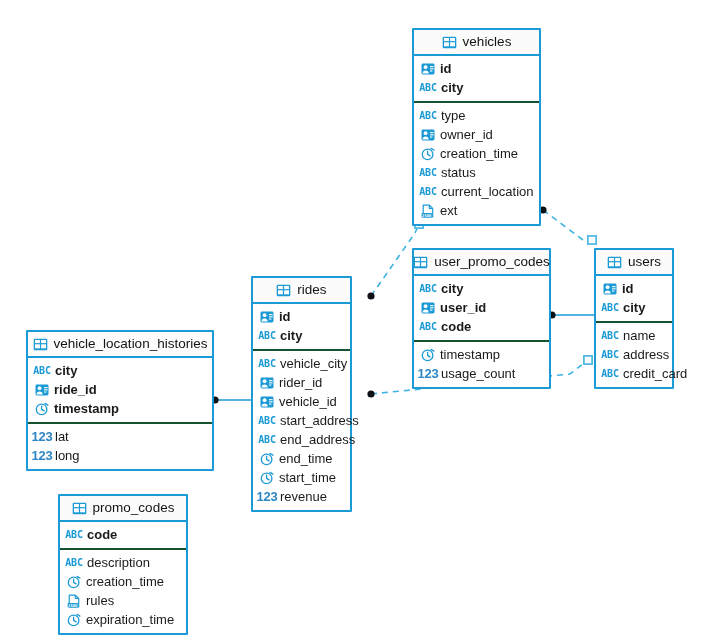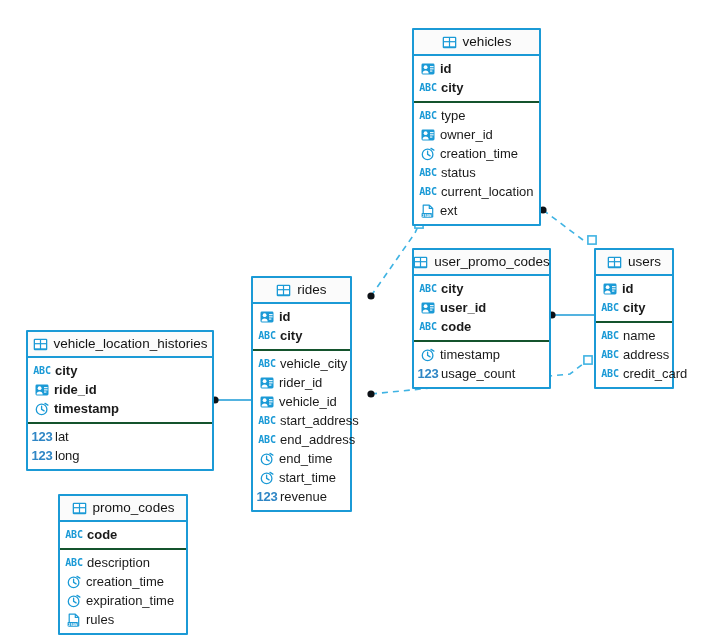--- a/index.html
+++ b/index.html
@@ -525,35 +525,35 @@
                 <circle cx="6.6" cy="7.4" r="5.3" fill="none" stroke="#1b9ad6" stroke-width="1.3"></circle>
                 <path d="M6.6 4.2 V7.4 L9.1 8.9" fill="none" stroke="#1b9ad6" stroke-width="1.3" stroke-linecap="round"></path>
                 <path d="M10.0 1.4 L12.9 3.1" fill="none" stroke="#1b9ad6" stroke-width="1.3" stroke-linecap="round"></path>
               </svg>
             </span>
             <span class="col-name">creation_time</span>
           </div>
           <div class="col-row">
             <span class="icon">
               <svg width="14" height="14" viewBox="0 0 14 14">
-                <circle cx="6.6" cy="7.4" r="5.3" fill="none" stroke="#1b9ad6" stroke-width="1.3"></circle>
-                <path d="M6.6 4.2 V7.4 L9.1 8.9" fill="none" stroke="#1b9ad6" stroke-width="1.3" stroke-linecap="round"></path>
-                <path d="M10.0 1.4 L12.9 3.1" fill="none" stroke="#1b9ad6" stroke-width="1.3" stroke-linecap="round"></path>
-              </svg>
-            </span>
-            <span class="col-name">expiration_time</span>
-          </div>
-          <div class="col-row">
-            <span class="icon">
-              <svg width="14" height="14" viewBox="0 0 14 14">
                 <path d="M2.2 1.2 h6.1 l3.4 3.3 v8.3 h-9.5 z" fill="#ffffff" stroke="#1b9ad6" stroke-width="1.2" stroke-linejoin="round"></path>
                 <path d="M8.3 1.2 v3.3 h3.4" fill="none" stroke="#1b9ad6" stroke-width="1.2" stroke-linejoin="round"></path>
                 <rect x="0.6" y="9.1" width="10.3" height="4.3" rx="0.6" fill="#1b9ad6"></rect>
                 <text x="5.75" y="12.5" font-size="3.9" font-family="DejaVu Sans Mono, monospace" font-weight="bold" fill="#ffffff" text-anchor="middle">JSON</text>
               </svg>
             </span>
             <span class="col-name">rules</span>
           </div>
+          <div class="col-row">
+            <span class="icon">
+              <svg width="14" height="14" viewBox="0 0 14 14">
+                <circle cx="6.6" cy="7.4" r="5.3" fill="none" stroke="#1b9ad6" stroke-width="1.3"></circle>
+                <path d="M6.6 4.2 V7.4 L9.1 8.9" fill="none" stroke="#1b9ad6" stroke-width="1.3" stroke-linecap="round"></path>
+                <path d="M10.0 1.4 L12.9 3.1" fill="none" stroke="#1b9ad6" stroke-width="1.3" stroke-linecap="round"></path>
+              </svg>
+            </span>
+            <span class="col-name">expiration_time</span>
+          </div>
         </div>
       </div>
     </div>
 
 </div>
 
 </body></html>

